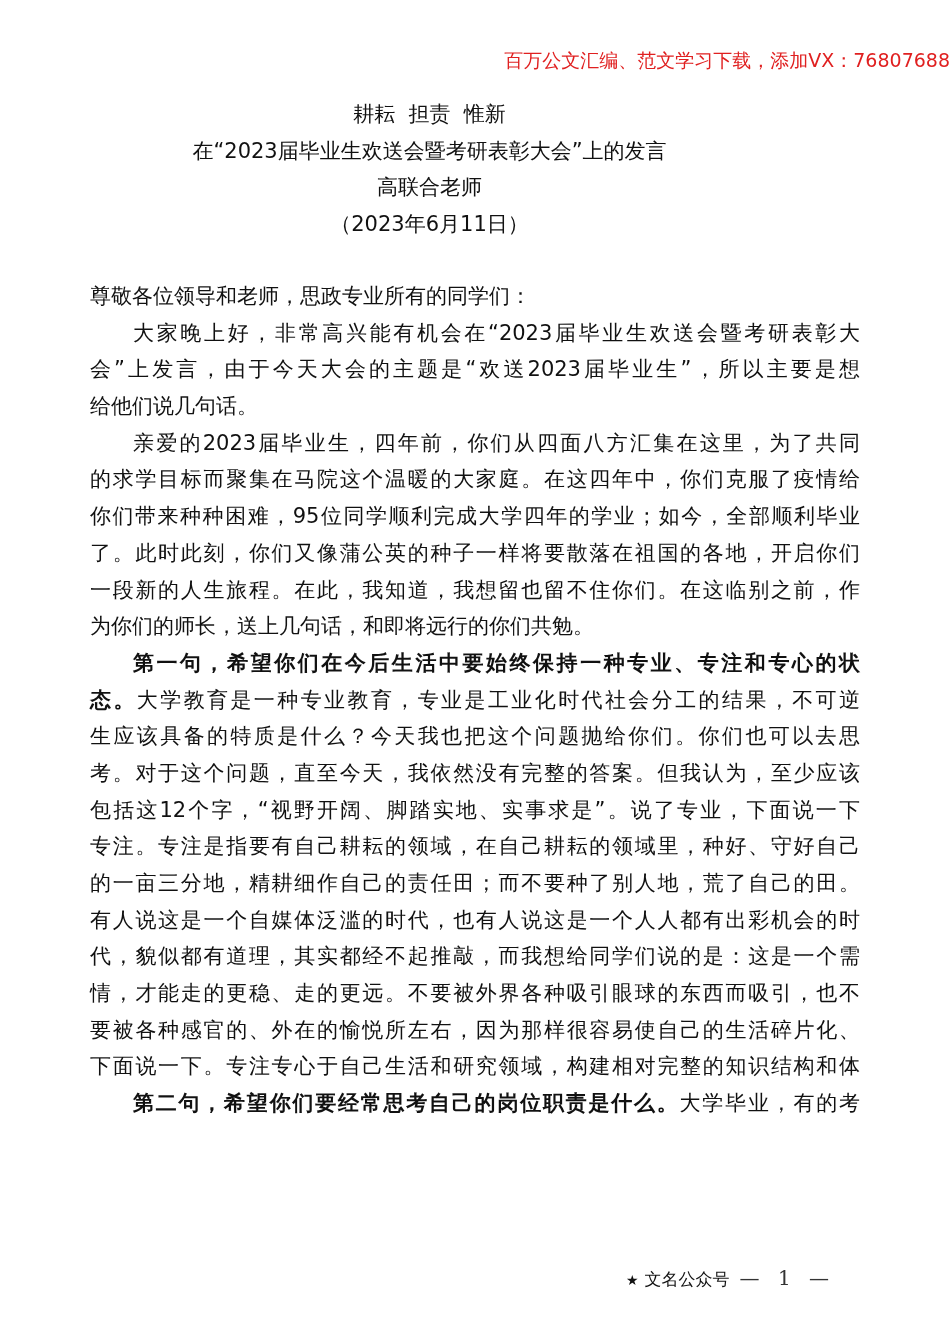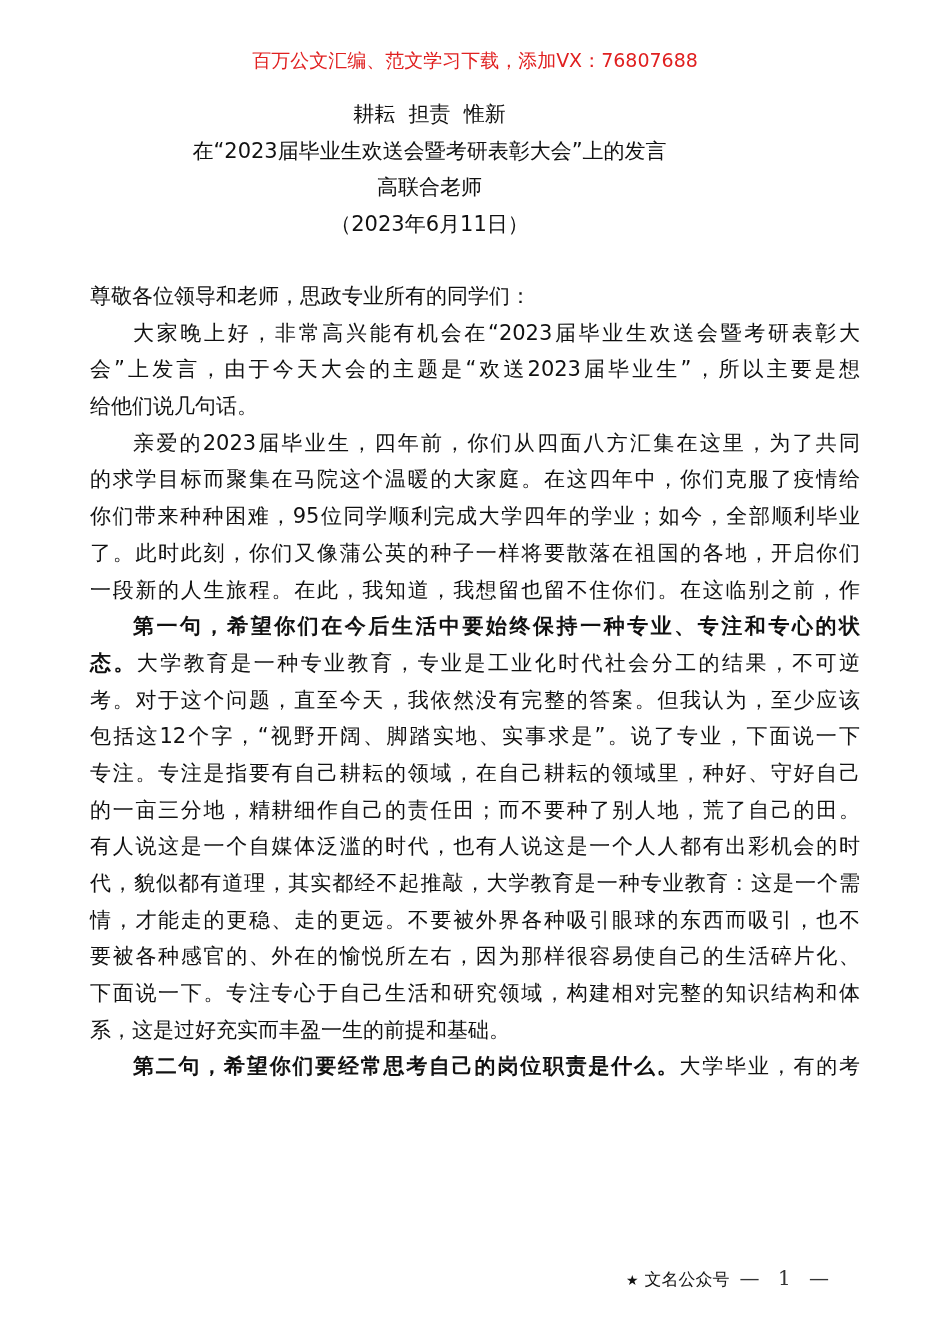--- a/index.html
+++ b/index.html
@@ -1,18 +1,18 @@
 <!DOCTYPE html>
 <html><head>
 <meta charset="utf-8">
 <style>
   html, body { margin: 0; padding: 0; background: #ffffff; }
   body { width: 950px; height: 1344px; position: relative; overflow: hidden;
          font-family: "DejaVu Sans", "Liberation Sans", sans-serif; color: #111; }
-  .header-note { position: absolute; top: 46px; left: 0; width: 950px; text-align: center;
+  .header-note { position: absolute; top: 46px; left: 0; width: 950px; text-align: right;
                  font-size: 19px; line-height: 28px; }
   .title-block { position: absolute; top: 96px; left: 0; width: 859px; text-align: center;
                  font-size: 21px; }
   .title-block div { height: 36.5px; line-height: 36.5px; }
   .body { position: absolute; top: 278px; left: 90px; width: 770px; font-size: 21px; }
   .line { height: 36.7px; line-height: 36.7px; white-space: nowrap; text-align: justify;
           text-align-last: justify; }
   .line.last { text-align-last: left; }
   .indent { padding-left: 43px; }
   b { font-weight: bold; }
@@ -41,32 +41,33 @@
 
   <div class="line indent">大家晚上好，非常高兴能有机会在“2023届毕业生欢送会暨考研表彰大</div>
   <div class="line">会”上发言，由于今天大会的主题是“欢送2023届毕业生”，所以主要是想</div>
   <div class="line last">给他们说几句话。</div>
 
   <div class="line indent">亲爱的2023届毕业生，四年前，你们从四面八方汇集在这里，为了共同</div>
   <div class="line">的求学目标而聚集在马院这个温暖的大家庭。在这四年中，你们克服了疫情给</div>
   <div class="line">你们带来种种困难，95位同学顺利完成大学四年的学业；如今，全部顺利毕业</div>
   <div class="line">了。此时此刻，你们又像蒲公英的种子一样将要散落在祖国的各地，开启你们</div>
   <div class="line">一段新的人生旅程。在此，我知道，我想留也留不住你们。在这临别之前，作</div>
+  <div class="line last">为你们的师长，送上几句话，和即将远行的你们共勉。</div>
 
   <div class="line indent"><b>第一句，希望你们在今后生活中要始终保持一种专业、专注和专心的状</b></div>
   <div class="line"><b>态。</b><span>大学教育是一种专业教育，专业是工业化时代社会分工的结果，不可逆</span></div>
+  <div class="line">生应该具备的特质是什么？今天我也把这个问题抛给你们。你们也可以去思</div>
   <div class="line">考。对于这个问题，直至今天，我依然没有完整的答案。但我认为，至少应该</div>
   <div class="line">包括这12个字，“视野开阔、脚踏实地、实事求是”。说了专业，下面说一下</div>
   <div class="line">专注。专注是指要有自己耕耘的领域，在自己耕耘的领域里，种好、守好自己</div>
   <div class="line">的一亩三分地，精耕细作自己的责任田；而不要种了别人地，荒了自己的田。</div>
   <div class="line">有人说这是一个自媒体泛滥的时代，也有人说这是一个人人都有出彩机会的时</div>
-  <div class="line">代，貌似都有道理，其实都经不起推敲，大学教育是一种专业教育：这是一个需</div>
+  <div class="line">代，貌似都有道理，其实都经不起推敲，而我想给同学们说的是：这是一个需</div>
   <div class="line">情，才能走的更稳、走的更远。不要被外界各种吸引眼球的东西而吸引，也不</div>
   <div class="line">要被各种感官的、外在的愉悦所左右，因为那样很容易使自己的生活碎片化、</div>
   <div class="line">下面说一下。专注专心于自己生活和研究领域，构建相对完整的知识结构和体</div>
-  <div class="line last">系，这是过好充实而丰盈一生的前提和基础。</div>
 
   <div class="line indent"><b>第二句，希望你们要经常思考自己的岗位职责是什么。</b><span>大学毕业，有的考</span></div>
 </div>
 
 <div class="footer">
   <span class="star">★</span><span>文名公众号</span><span class="pageno">— 1 —</span>
 </div>
 
 </body></html>

